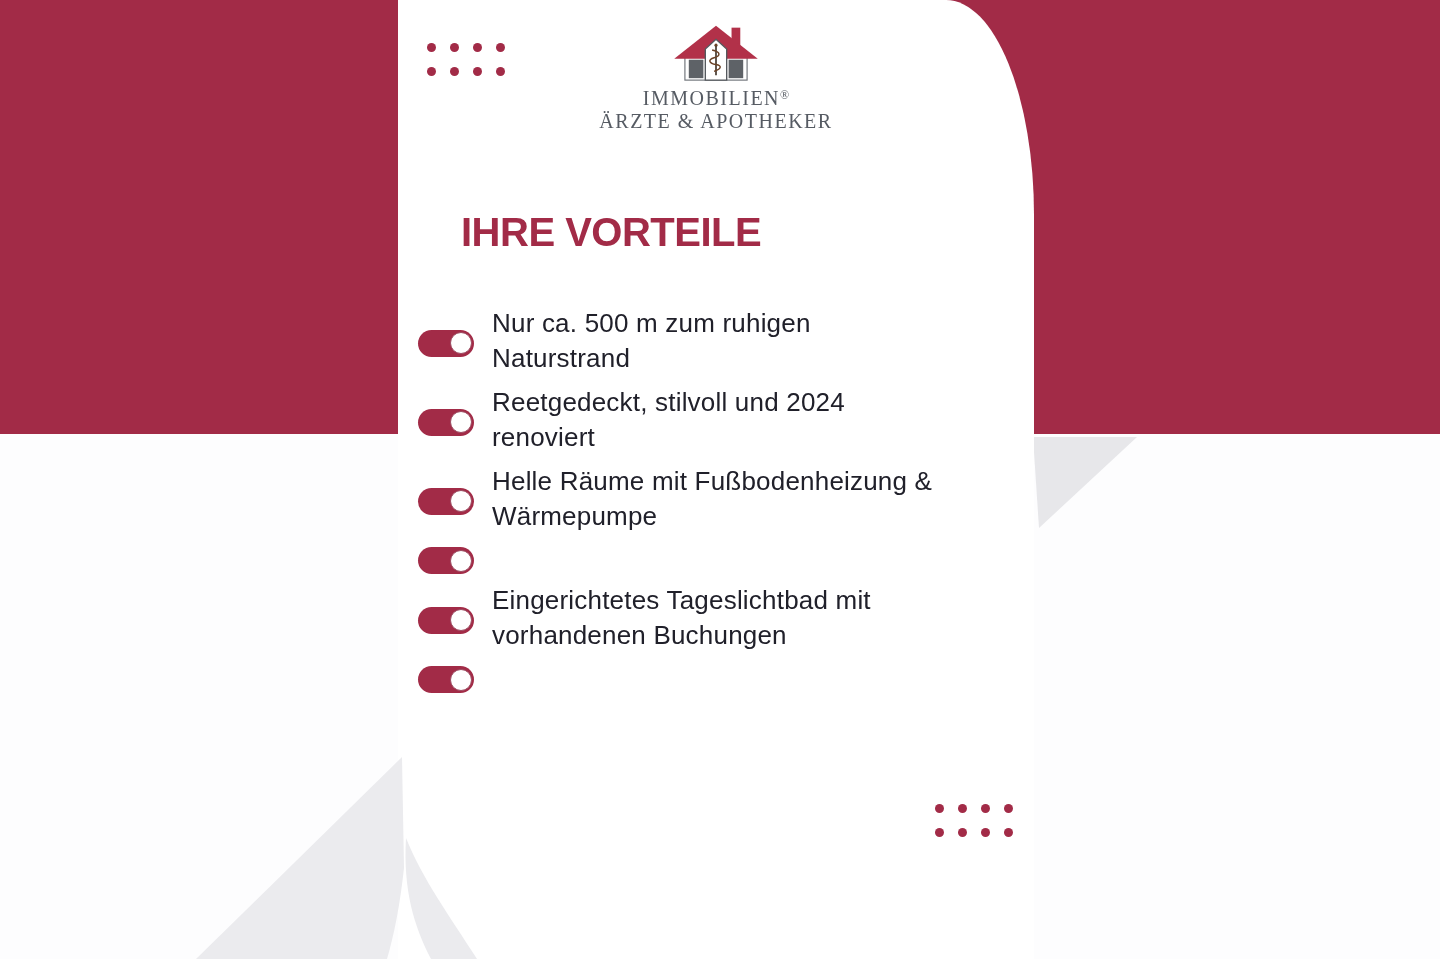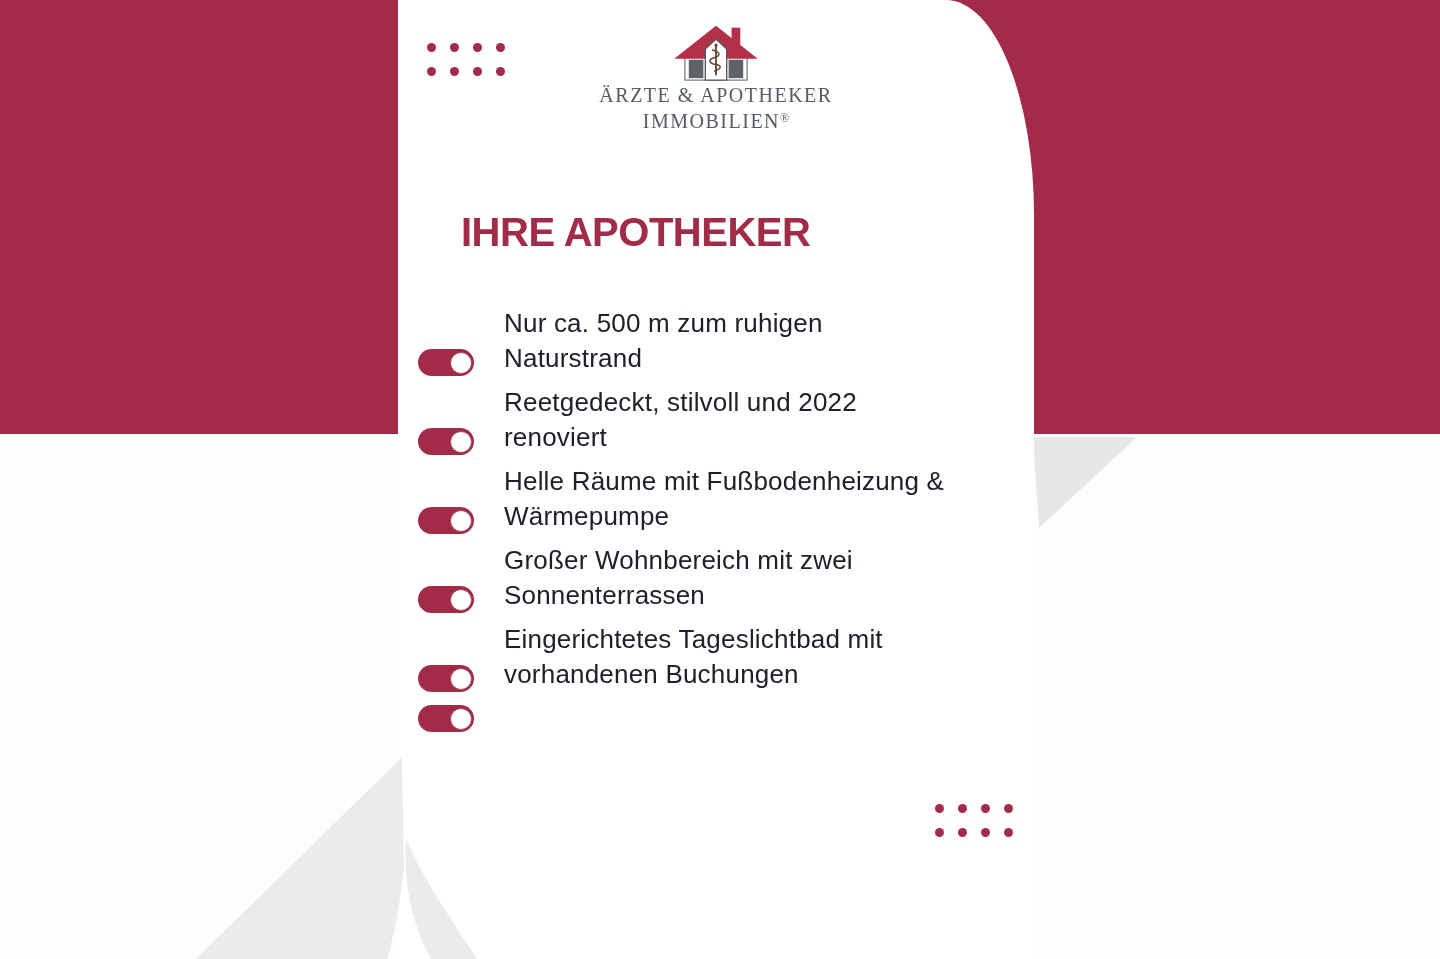--- a/index.html
+++ b/index.html
@@ -40,21 +40,21 @@
 
   
   .title {
     position:absolute; left:63px; top:212px; margin:0;
     font-size:40px; font-weight:700; letter-spacing:-0.5px;
     color:#a22b47; line-height:1;
   }
 
   
   .benefits { position:absolute; left:20px; top:306px; width:530px; margin:0; padding:0; list-style:none; }
-  .row { display:flex; align-items:flex-end; gap:30px; margin-bottom:9px; }
+  .row { display:flex; align-items:center; gap:18px; margin-bottom:9px; }
   .toggle {
     flex:none; width:56px; height:27px; margin-top:4px;
     background:#a22b47; border-radius:14px; position:relative;
   }
   .knob {
     position:absolute; right:2px; top:50%; transform:translateY(-50%);
     width:22px; height:22px; box-sizing:border-box;
     background:#ffffff; border:1.5px solid #9c4a60; border-radius:50%;
   }
   .txt {
@@ -99,53 +99,51 @@
 
         <polygon points="44,66 44,34 55,24 66,34 66,66" fill="#ffffff" stroke="#55595e" stroke-width="1.4"></polygon>
 
         <rect x="27" y="45" width="15" height="19" fill="#5e6267"></rect>
         <rect x="68" y="45" width="15" height="19" fill="#5e6267"></rect>
 
         <circle cx="55" cy="30" r="1.6" fill="#6b4226"></circle>
         <line x1="55" y1="31" x2="55" y2="61" stroke="#4a3f35" stroke-width="1.8"></line>
         <path d="M 51 35 C 60 37 60 41 53 43 C 46 45 48 49 55 50 C 62 51 60 55 53 57" fill="none" stroke="#6b4226" stroke-width="1.5"></path>
       </svg>
+      <div class="brand-line"><span>IMMOBILIEN</span><sup>®</sup></div>
       <div class="brand-line">ÄRZTE &amp; APOTHEKER</div>
-      <div class="brand-line"><span>IMMOBILIEN</span><sup>®</sup></div>
     </div>
 
-    <h1 class="title">IHRE APOTHEKER</h1>
+    <h1 class="title">IHRE VORTEILE</h1>
 
     <ul class="benefits">
       <li class="row">
         <span class="toggle">
             <span class="knob"></span>
           </span>
         <span class="txt">Nur ca. 500 m zum ruhigen Naturstrand</span>
       </li>
       <li class="row">
         <span class="toggle">
             <span class="knob"></span>
           </span>
-        <span class="txt">Reetgedeckt, stilvoll und 2022
+        <span class="txt">Reetgedeckt, stilvoll und 2024
 renoviert</span>
       </li>
       <li class="row">
         <span class="toggle">
             <span class="knob"></span>
           </span>
         <span class="txt">Helle Räume mit Fußbodenheizung &amp;
 Wärmepumpe</span>
       </li>
       <li class="row">
         <span class="toggle">
             <span class="knob"></span>
           </span>
-        <span class="txt">Großer Wohnbereich mit zwei
-Sonnenterrassen</span>
       </li>
       <li class="row">
         <span class="toggle">
             <span class="knob"></span>
           </span>
         <span class="txt">Eingerichtetes Tageslichtbad mit
 vorhandenen Buchungen</span>
       </li>
       <li class="row">
         <span class="toggle">

